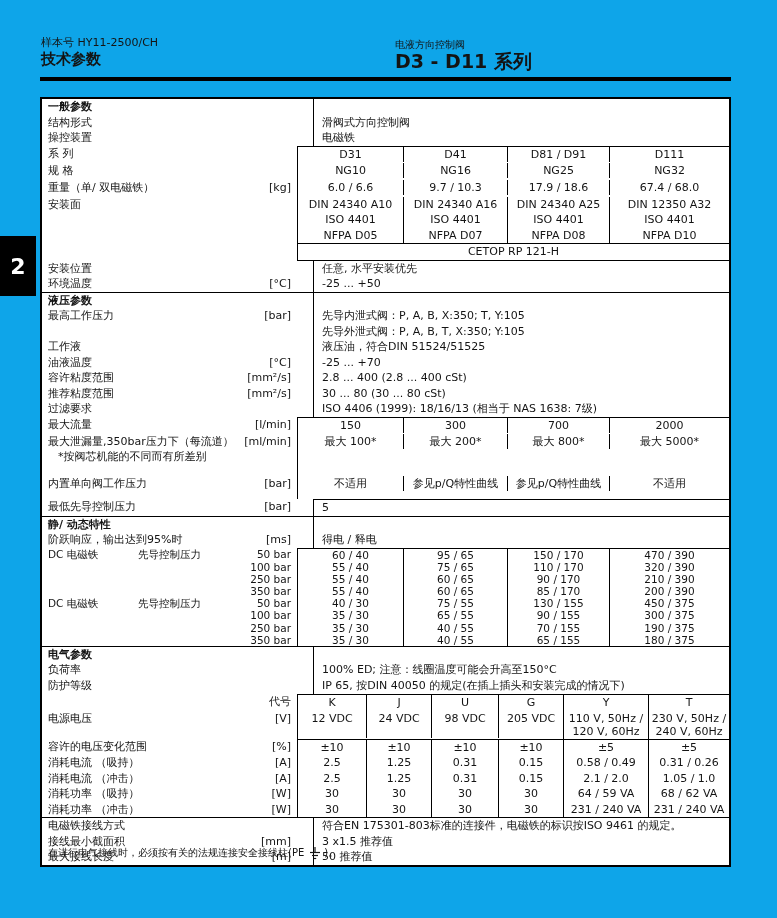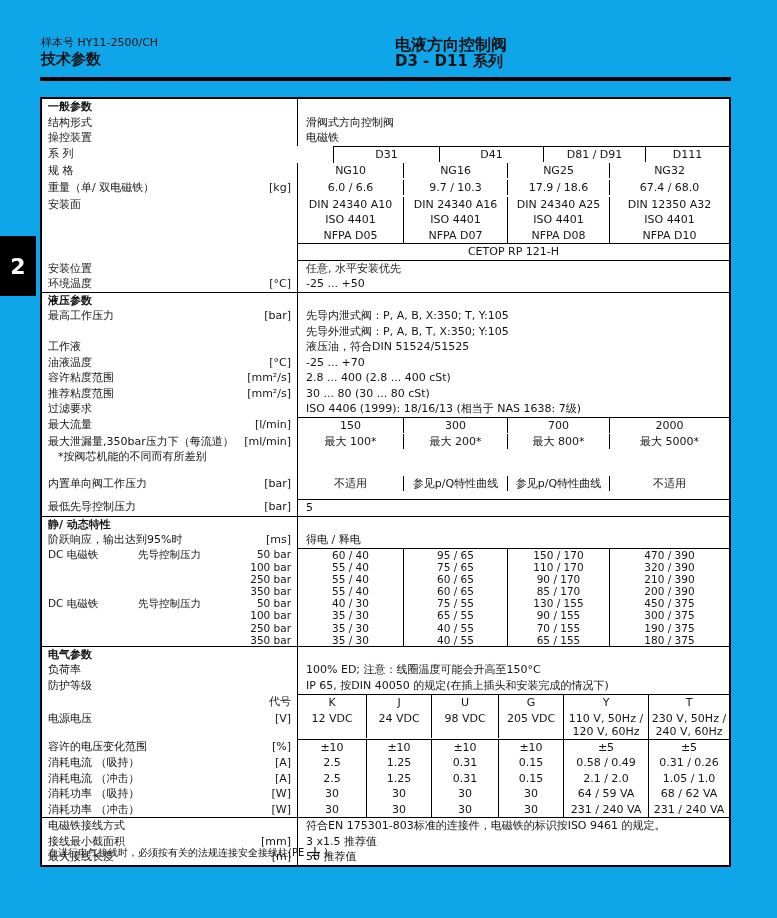--- a/index.html
+++ b/index.html
@@ -6,22 +6,22 @@
   .sheet {
     position:relative; width:777px; height:918px; background:#0ea5e9;
     font-family:"DejaVu Sans","Liberation Sans",sans-serif; color:#141414;
     overflow:hidden;
   }
   
   .hdr-left { position:absolute; left:41px; top:36px; }
   .catalog-no { font-size:11px; line-height:14px; }
   .doc-title { font-size:15px; font-weight:bold; line-height:18px; }
   .hdr-right { position:absolute; left:395px; top:37px; }
-  .product-title { font-size:16px; font-weight:bold; line-height:16px; }
-  .series-title { font-size:15px; font-weight:bold; line-height:17px; }
+  .product-title { font-size:10px; font-weight:normal; line-height:16px; }
+  .series-title { font-size:19px; font-weight:bold; line-height:17px; }
   .top-rule { position:absolute; left:40px; top:77px; width:691px; height:4px; background:#000; }
   .side-tab {
     position:absolute; left:0; top:236px; width:36px; height:60px; background:#000;
     color:#fff; display:flex; align-items:center; justify-content:center;
     font-size:22px; font-weight:bold;
   }
   
   .main-table {
     position:absolute; left:40px; top:97px; width:691px; box-sizing:border-box;
     border:2px solid #000; font-size:11px; line-height:15.5px; background:#fff;
@@ -31,21 +31,21 @@
   .r { display:flex; align-items:stretch; min-height:15.5px; }
   .lc {
     flex:0 0 255px; width:255px; box-sizing:border-box;
     display:flex; justify-content:space-between; align-items:flex-start;
     padding:0 6px 0 6px;
   }
   .rc {
     flex:1 1 auto; min-width:0; box-sizing:border-box;
     border-left:1px solid #000; display:flex; align-items:flex-start;
   }
-  .rc.pad { padding-left:8px; display:block; }
+  .rc.pad { padding-left:8px; display:block;margin-left:16px; }
   .bt { border-top:1px solid #000; }
   .rowline { border-top:1px solid #000; }
   .sec-title { font-weight:bold; }
   .unit { white-space:nowrap; padding-left:4px; }
   .preline { white-space:pre-line; }
   .note-indent { padding-left:10px; }
   .center { text-align:center; }
   
   .c4 { box-sizing:border-box; text-align:center; }
   .c4 + .c4 { border-left:1px solid #000; }
@@ -104,21 +104,21 @@
             <span>结构形式</span>
           </div>
         <div class="rc pad"><span>滑阀式方向控制阀</span></div>
       </div>
       <div class="r">
         <div class="lc">
             <span>操控装置</span>
           </div>
         <div class="rc pad"><span>电磁铁</span></div>
       </div>
-      <div class="r" style="min-height:17px;gap:36px;">
+      <div class="r" style="min-height:17px;">
         <div class="lc">
             <span>系 列</span>
           </div>
         <div class="rc bt">
           <span class="c4 c4-1">D31</span>
           <span class="c4 c4-2">D41</span>
           <span class="c4 c4-3">D81 / D91</span>
           <span class="c4 c4-4">D111</span>
         </div>
       </div>

